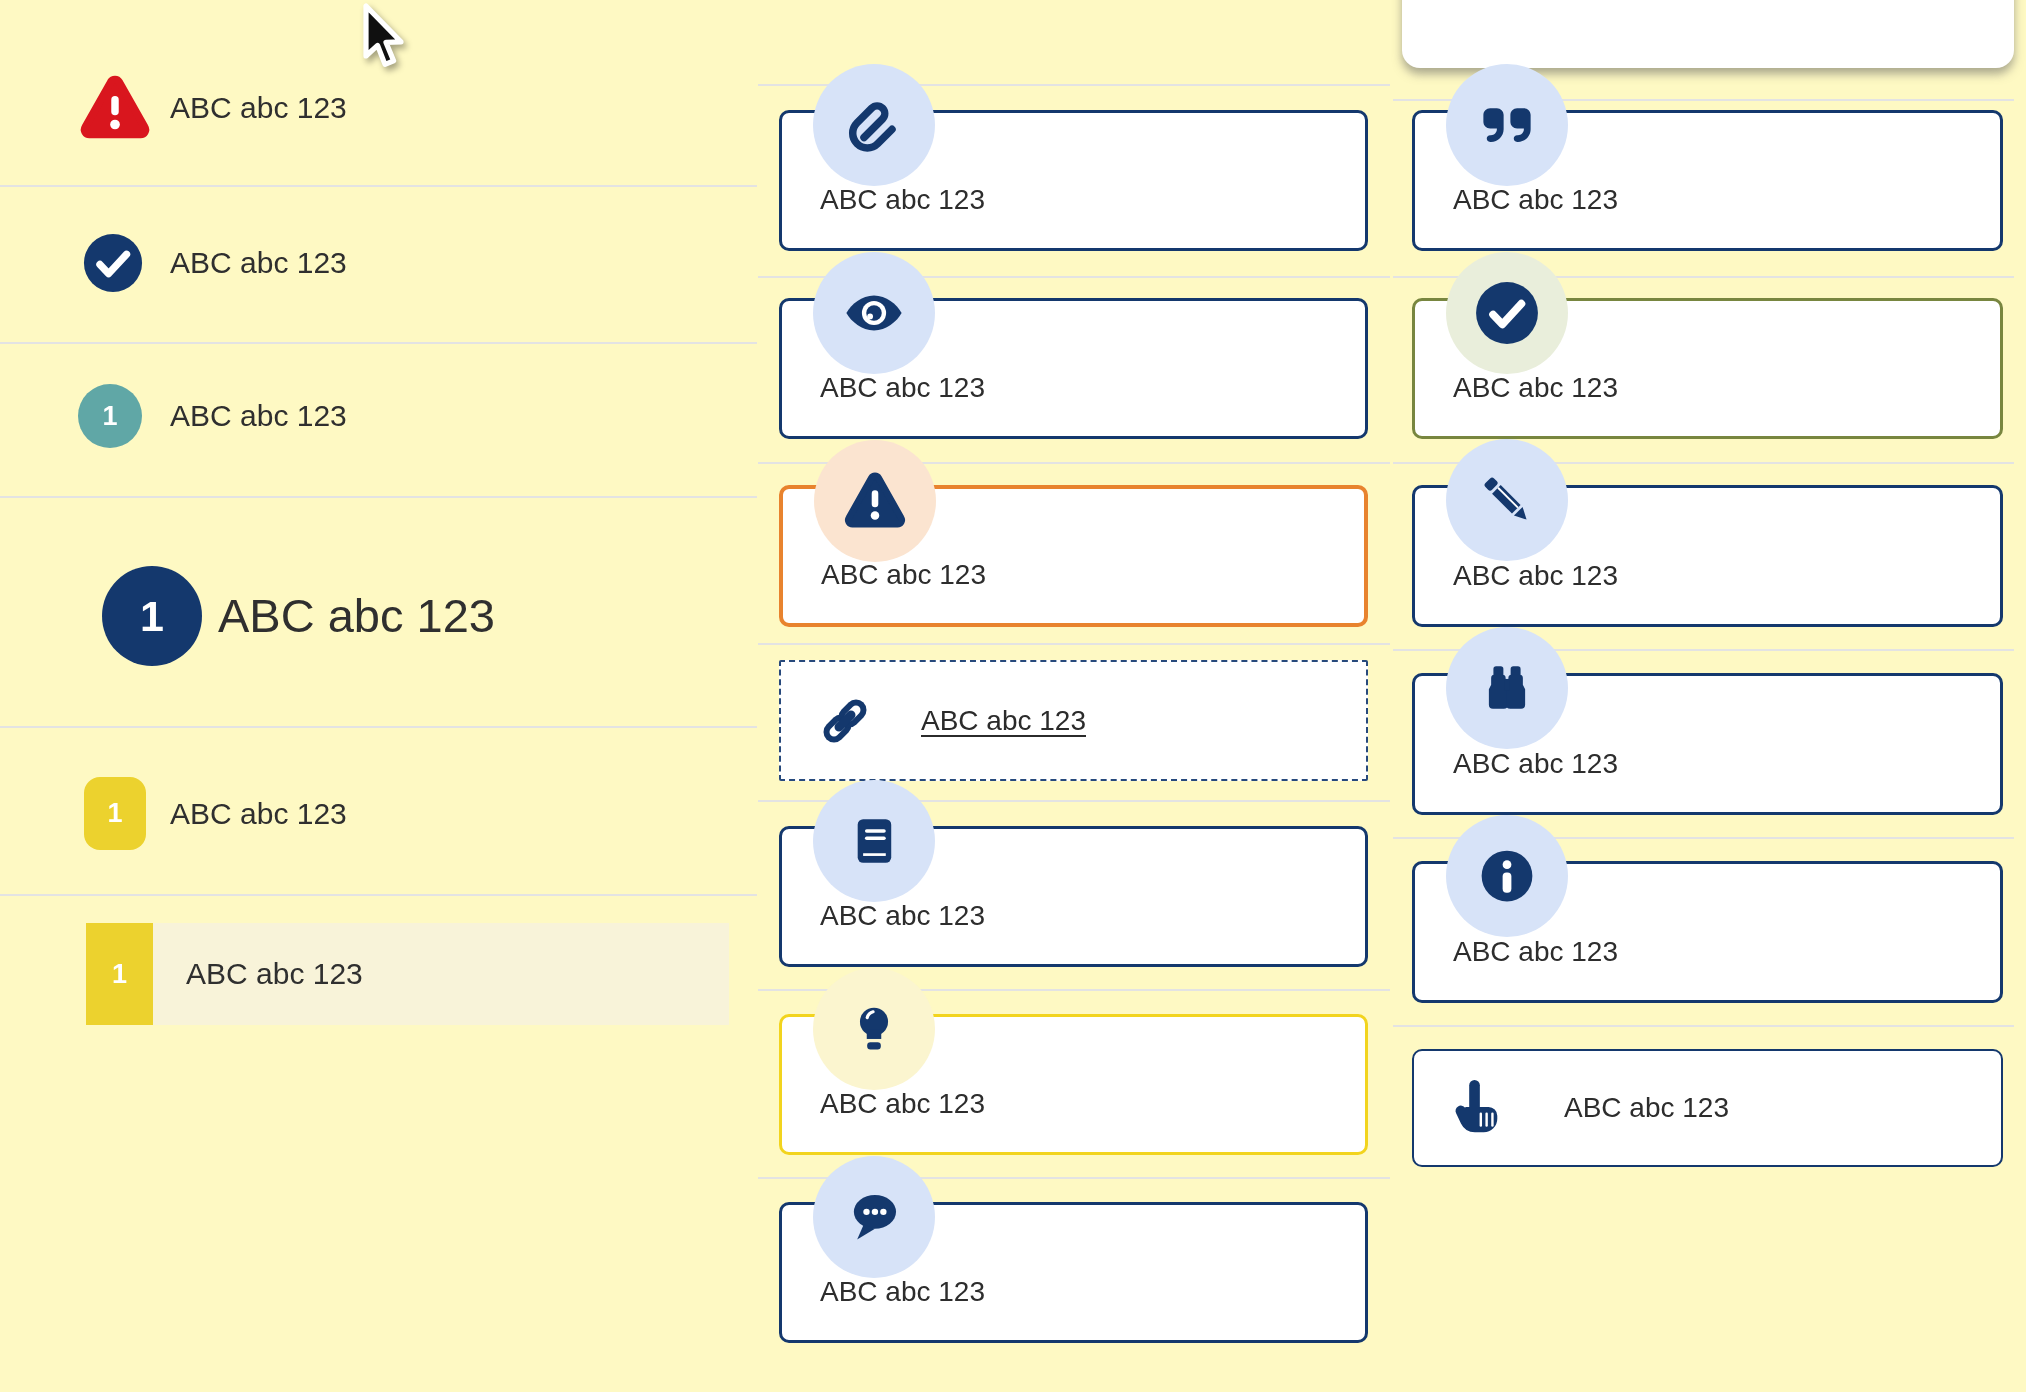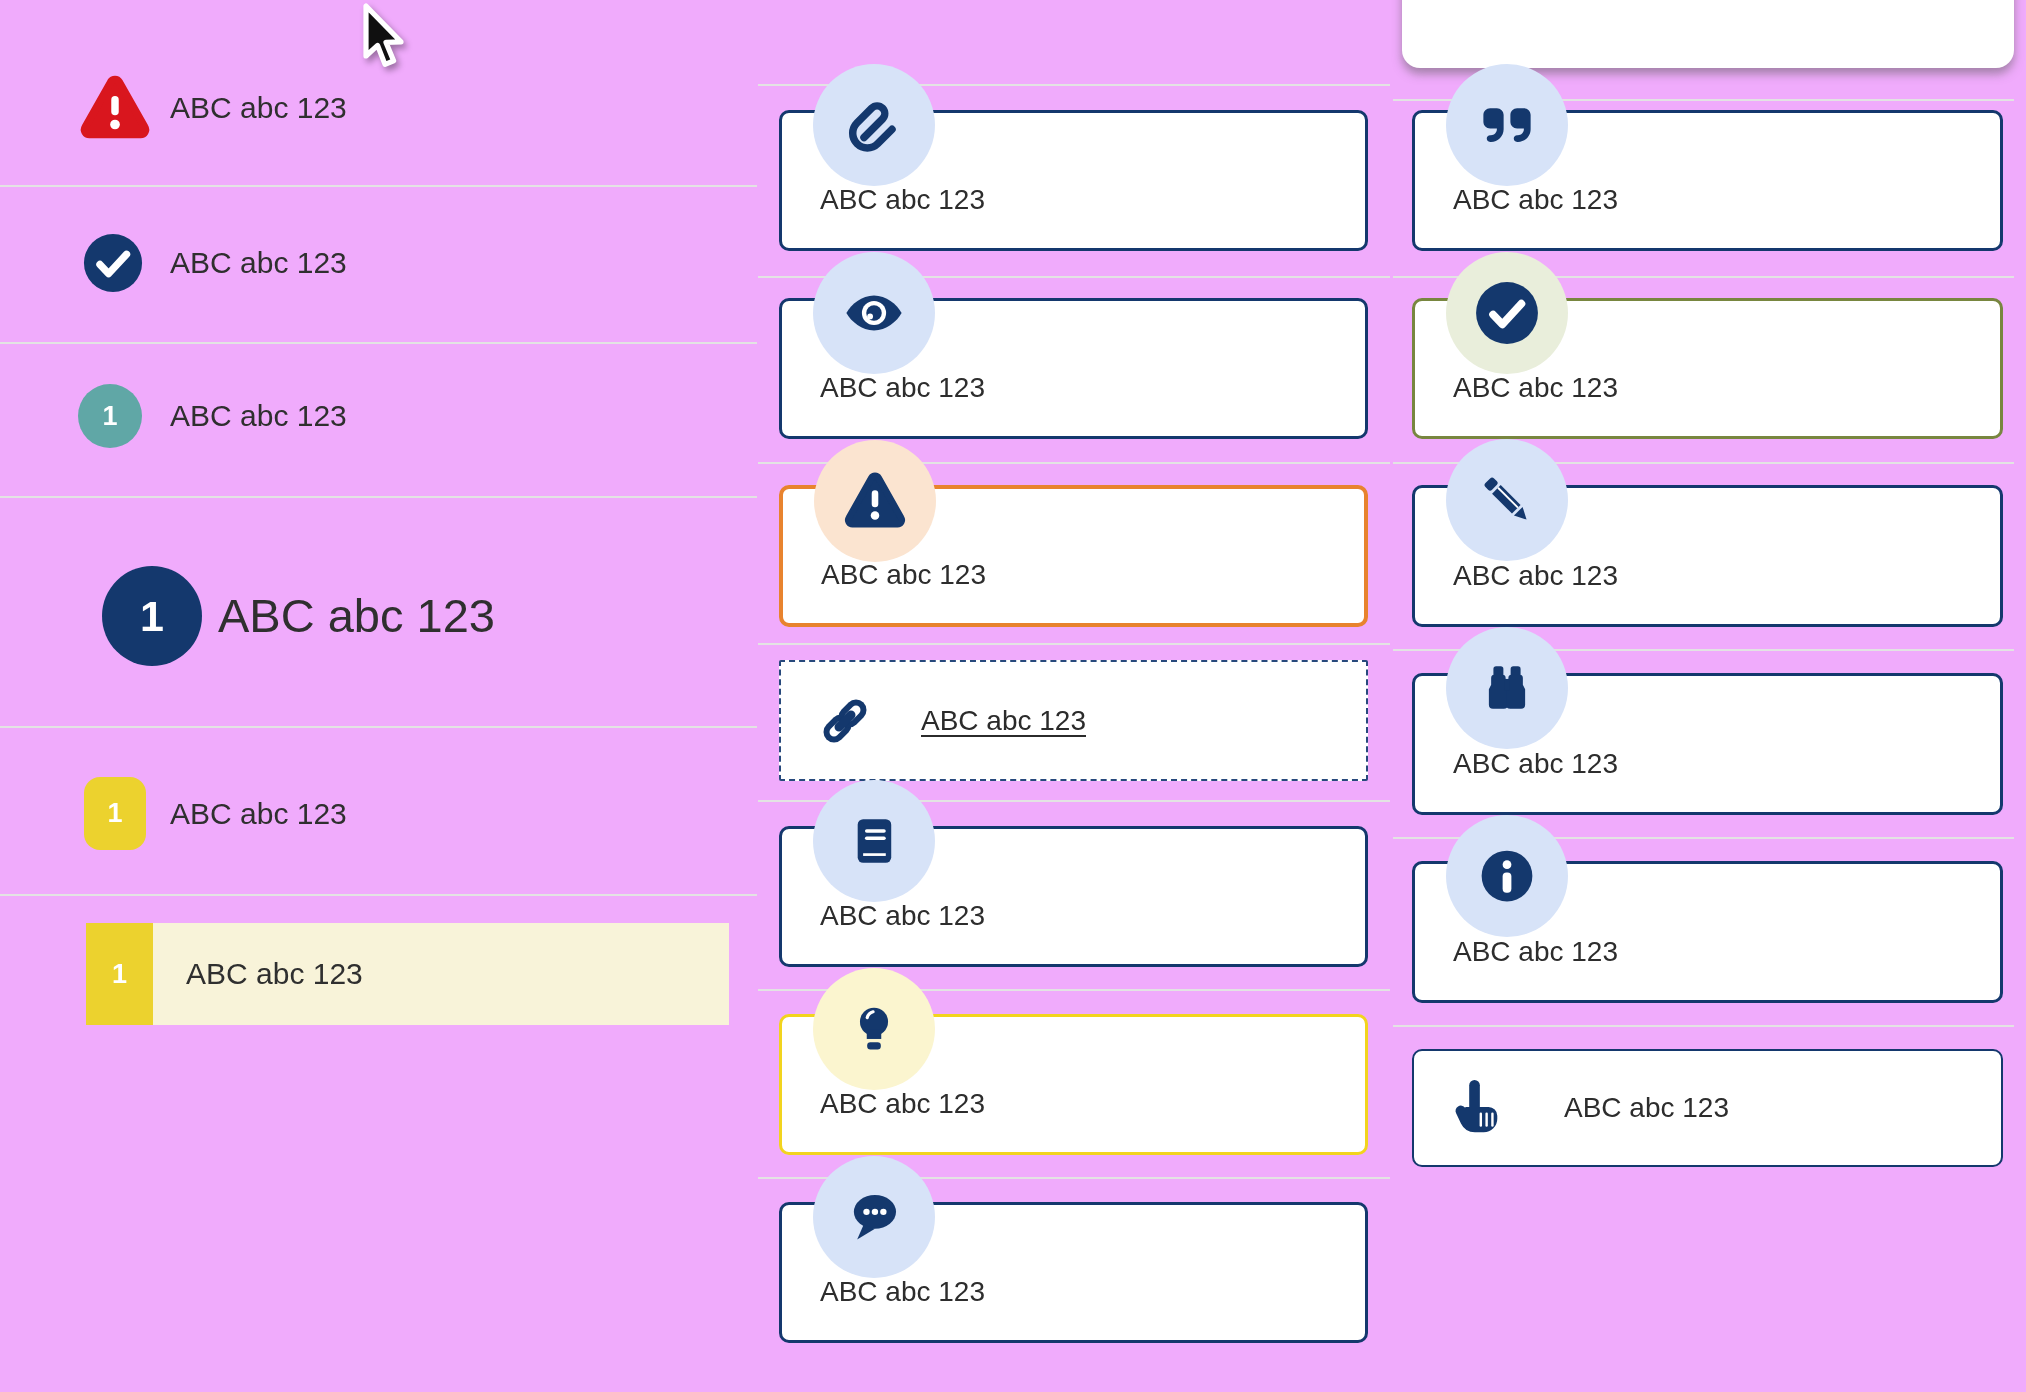--- a/index.html
+++ b/index.html
@@ -1,16 +1,16 @@
 <!DOCTYPE html>
 <html><head>
 <meta charset="utf-8">
 <style>
   html,body{margin:0;padding:0;background:#fff;}
-  .canvas{position:relative;width:2026px;height:1392px;background:#f0abfc;overflow:hidden;
+  .canvas{position:relative;width:2026px;height:1392px;background:#fef9c3;overflow:hidden;
           font-family:"Liberation Sans",sans-serif;color:#2d2d2d;}
   .hr{position:absolute;height:2px;background:#e3e3e3;}
   .ltext{position:absolute;font-size:30px;line-height:36px;color:#2f2f2f;white-space:nowrap;}
   .ltext-big{position:absolute;font-size:47px;line-height:54px;color:#2f2f2f;white-space:nowrap;}
   .badge{position:absolute;display:flex;align-items:center;justify-content:center;
          color:#fff;font-weight:bold;}
   .icon-abs{position:absolute;}
   .callout{position:absolute;background:#fff;border:3px solid #14386d;border-radius:10px;box-sizing:border-box;}
   .callout .ctext{position:absolute;left:38px;bottom:32px;font-size:28px;color:#2d2d2d;white-space:nowrap;}
   .badge-circle{position:absolute;left:31px;top:-49px;width:122px;height:122px;border-radius:50%;

